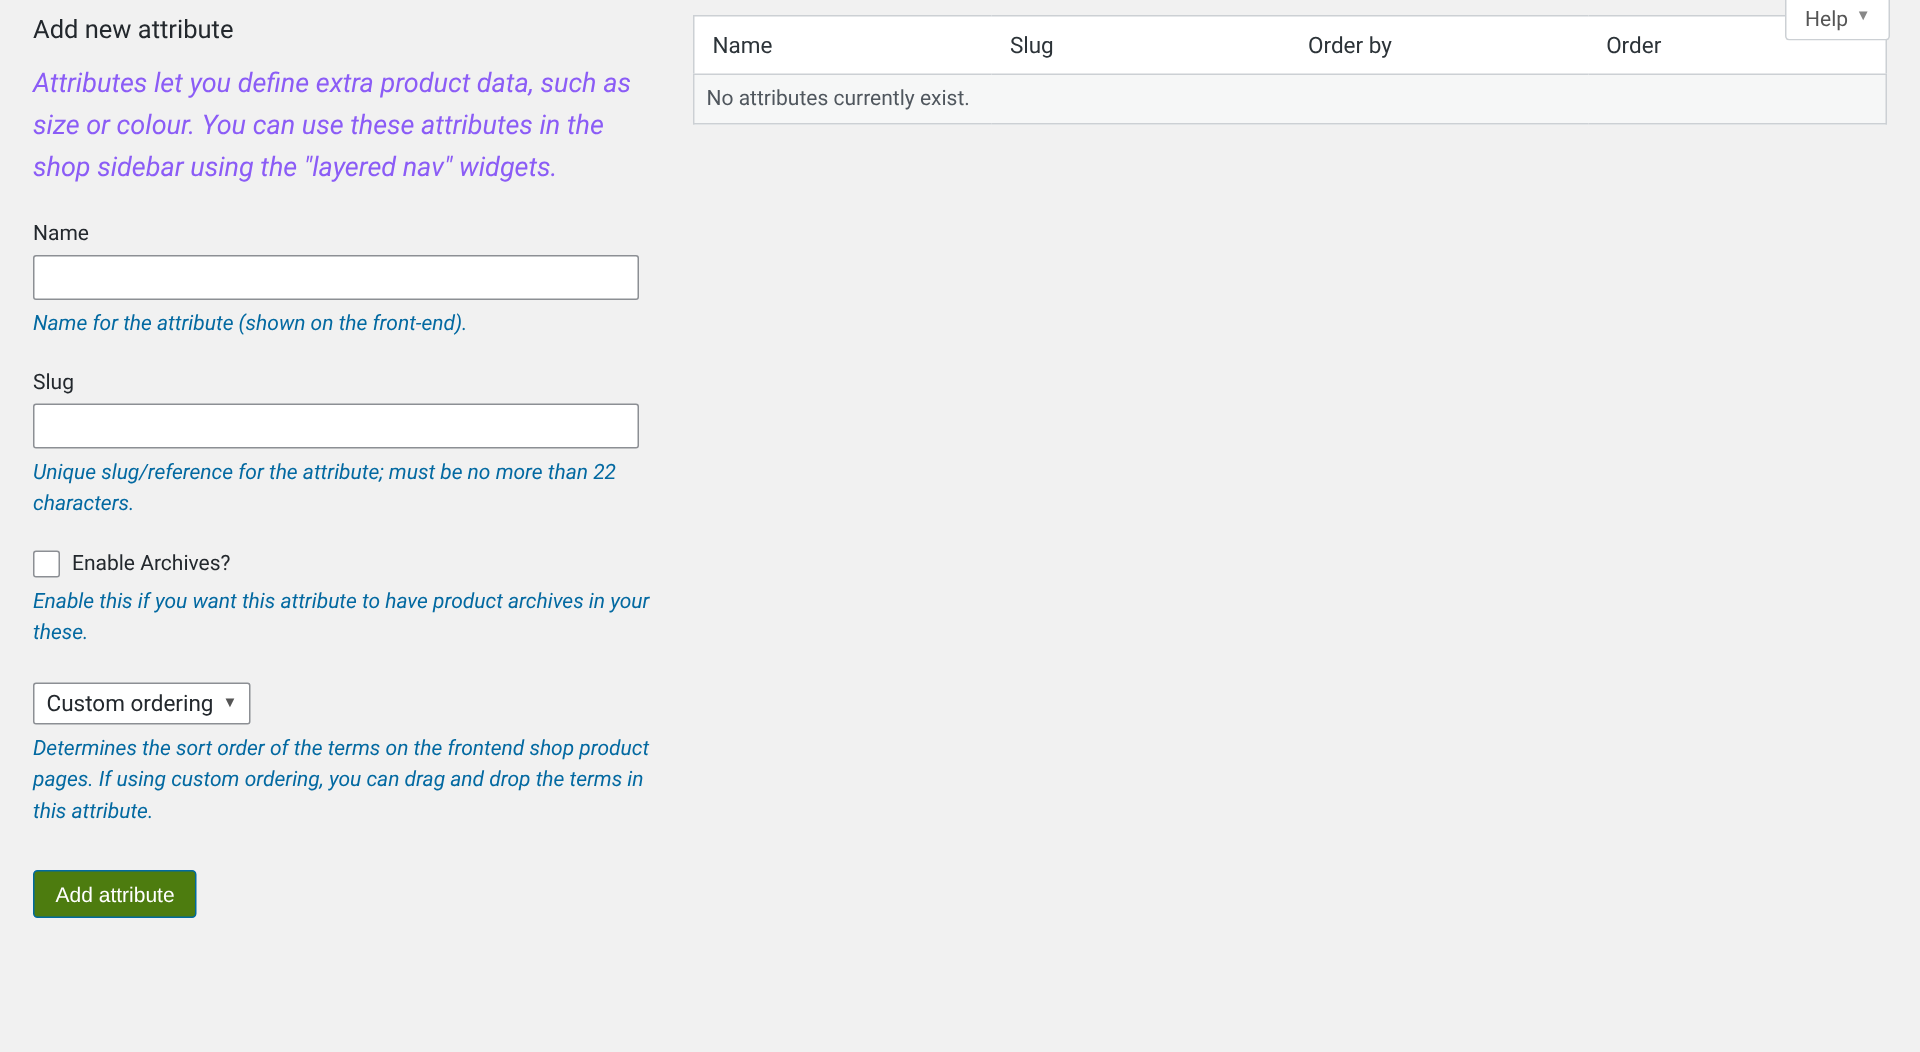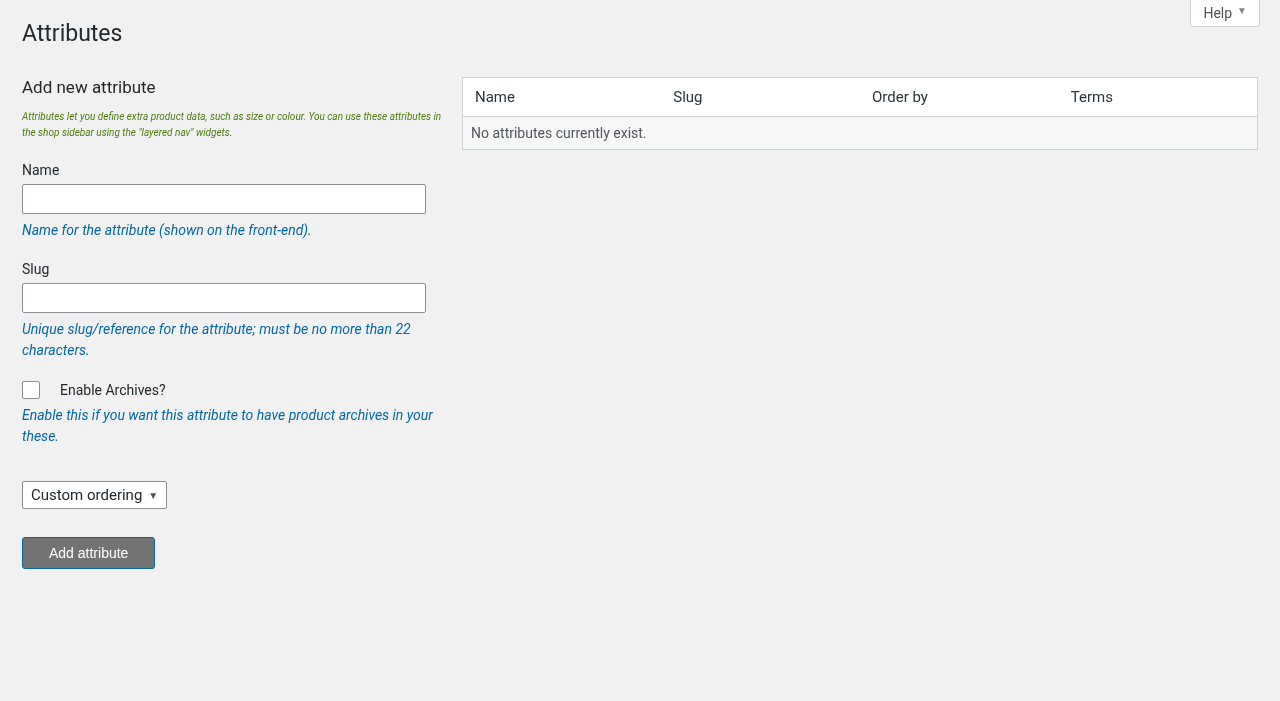--- a/index.html
+++ b/index.html
@@ -59,22 +59,22 @@
       flex: 1;
     }
     h2.section-title {
       font-size: 17px;
       font-weight: 400;
       color: #23282d;
       margin-bottom: 12px;
     }
     .description-intro {
       font-style: italic;
-      color: #4d7c0f;
-      font-size: 10px;
+      color: #8b5cf6;
+      font-size: 18px;
       line-height: 1.55;
       margin-bottom: 22px;
     }
     .form-field {
       margin-bottom: 20px;
     }
     .form-field label {
       display: block;
       font-size: 14px;
       color: #23282d;
@@ -92,21 +92,21 @@
     .form-field .help {
       font-style: italic;
       color: #0369a1;
       font-size: 14px;
       line-height: 1.5;
       margin-top: 6px;
     }
     .checkbox-row {
       display: flex;
       align-items: center;
-      gap: 20px;
+      gap: 8px;
       margin-bottom: 4px;
     }
     .checkbox-row input[type="checkbox"] {
       width: 18px;
       height: 18px;
       border: 1px solid #8c8f94;
       border-radius: 2px;
       background: #fff;
       appearance: none;
       cursor: pointer;
@@ -121,32 +121,32 @@
       display: inline-flex;
       align-items: center;
       border: 1px solid #8c8f94;
       border-radius: 2px;
       background: #fff;
       padding: 4px 8px;
       font-size: 15px;
       color: #23282d;
       gap: 6px;
       cursor: pointer;
-      margin-top: 14px;
+      margin-top: 2px;
     }
     .select-wrap .caret {
       font-size: 10px;
       color: #555;
     }
     .button-primary {
       display: inline-block;
-      background: #737373;
+      background: #4d7c0f;
       color: #fff;
       border: 1px solid #006a9e;
-      padding: 7px 26px;
+      padding: 7px 14px;
       font-size: 14px;
       border-radius: 3px;
       cursor: pointer;
       margin-top: 8px;
     }
     table.attr-table {
       width: 100%;
       border-collapse: collapse;
       background: #fff;
       border: 1px solid #ccd0d4;
@@ -173,21 +173,20 @@
   </style>
 </head>
 <body>
 
 <div class="help-tab">
   <span>Help</span>
   <span class="triangle">▼</span>
 </div>
 
 <div class="wrap">
-  <h1 class="page-title">Attributes</h1>
 
   <div class="columns">
     <div class="col-left">
       <h2 class="section-title">Add new attribute</h2>
       <p class="description-intro">Attributes let you define extra product data, such as size or colour. You can use these attributes in the shop sidebar using the "layered nav" widgets.</p>
 
       <div class="form-field">
         <label>Name</label>
         <input type="text" value="" style="">
         <p class="help">Name for the attribute (shown on the front-end).</p>
@@ -205,33 +204,34 @@
           <label>Enable Archives?</label>
         </div>
         <p class="help">Enable this if you want this attribute to have product archives in your these.</p>
       </div>
 
       <div class="form-field">
         <div class="select-wrap">
           <span>Custom ordering</span>
           <span class="caret">▼</span>
         </div>
+        <p class="help">Determines the sort order of the terms on the frontend shop product pages. If using custom ordering, you can drag and drop the terms in this attribute.</p>
       </div>
 
       <button class="button-primary">Add attribute</button>
     </div>
 
     <div class="col-right">
       <table class="attr-table">
         <thead>
           <tr>
             <th class="col-name">Name</th>
             <th class="col-slug">Slug</th>
             <th class="col-orderby">Order by</th>
-            <th class="col-terms">Terms</th>
+            <th class="col-terms">Order</th>
           </tr>
         </thead>
         <tbody>
           <tr>
             <td colspan="4">No attributes currently exist.</td>
           </tr>
         </tbody>
       </table>
     </div>
   </div>

